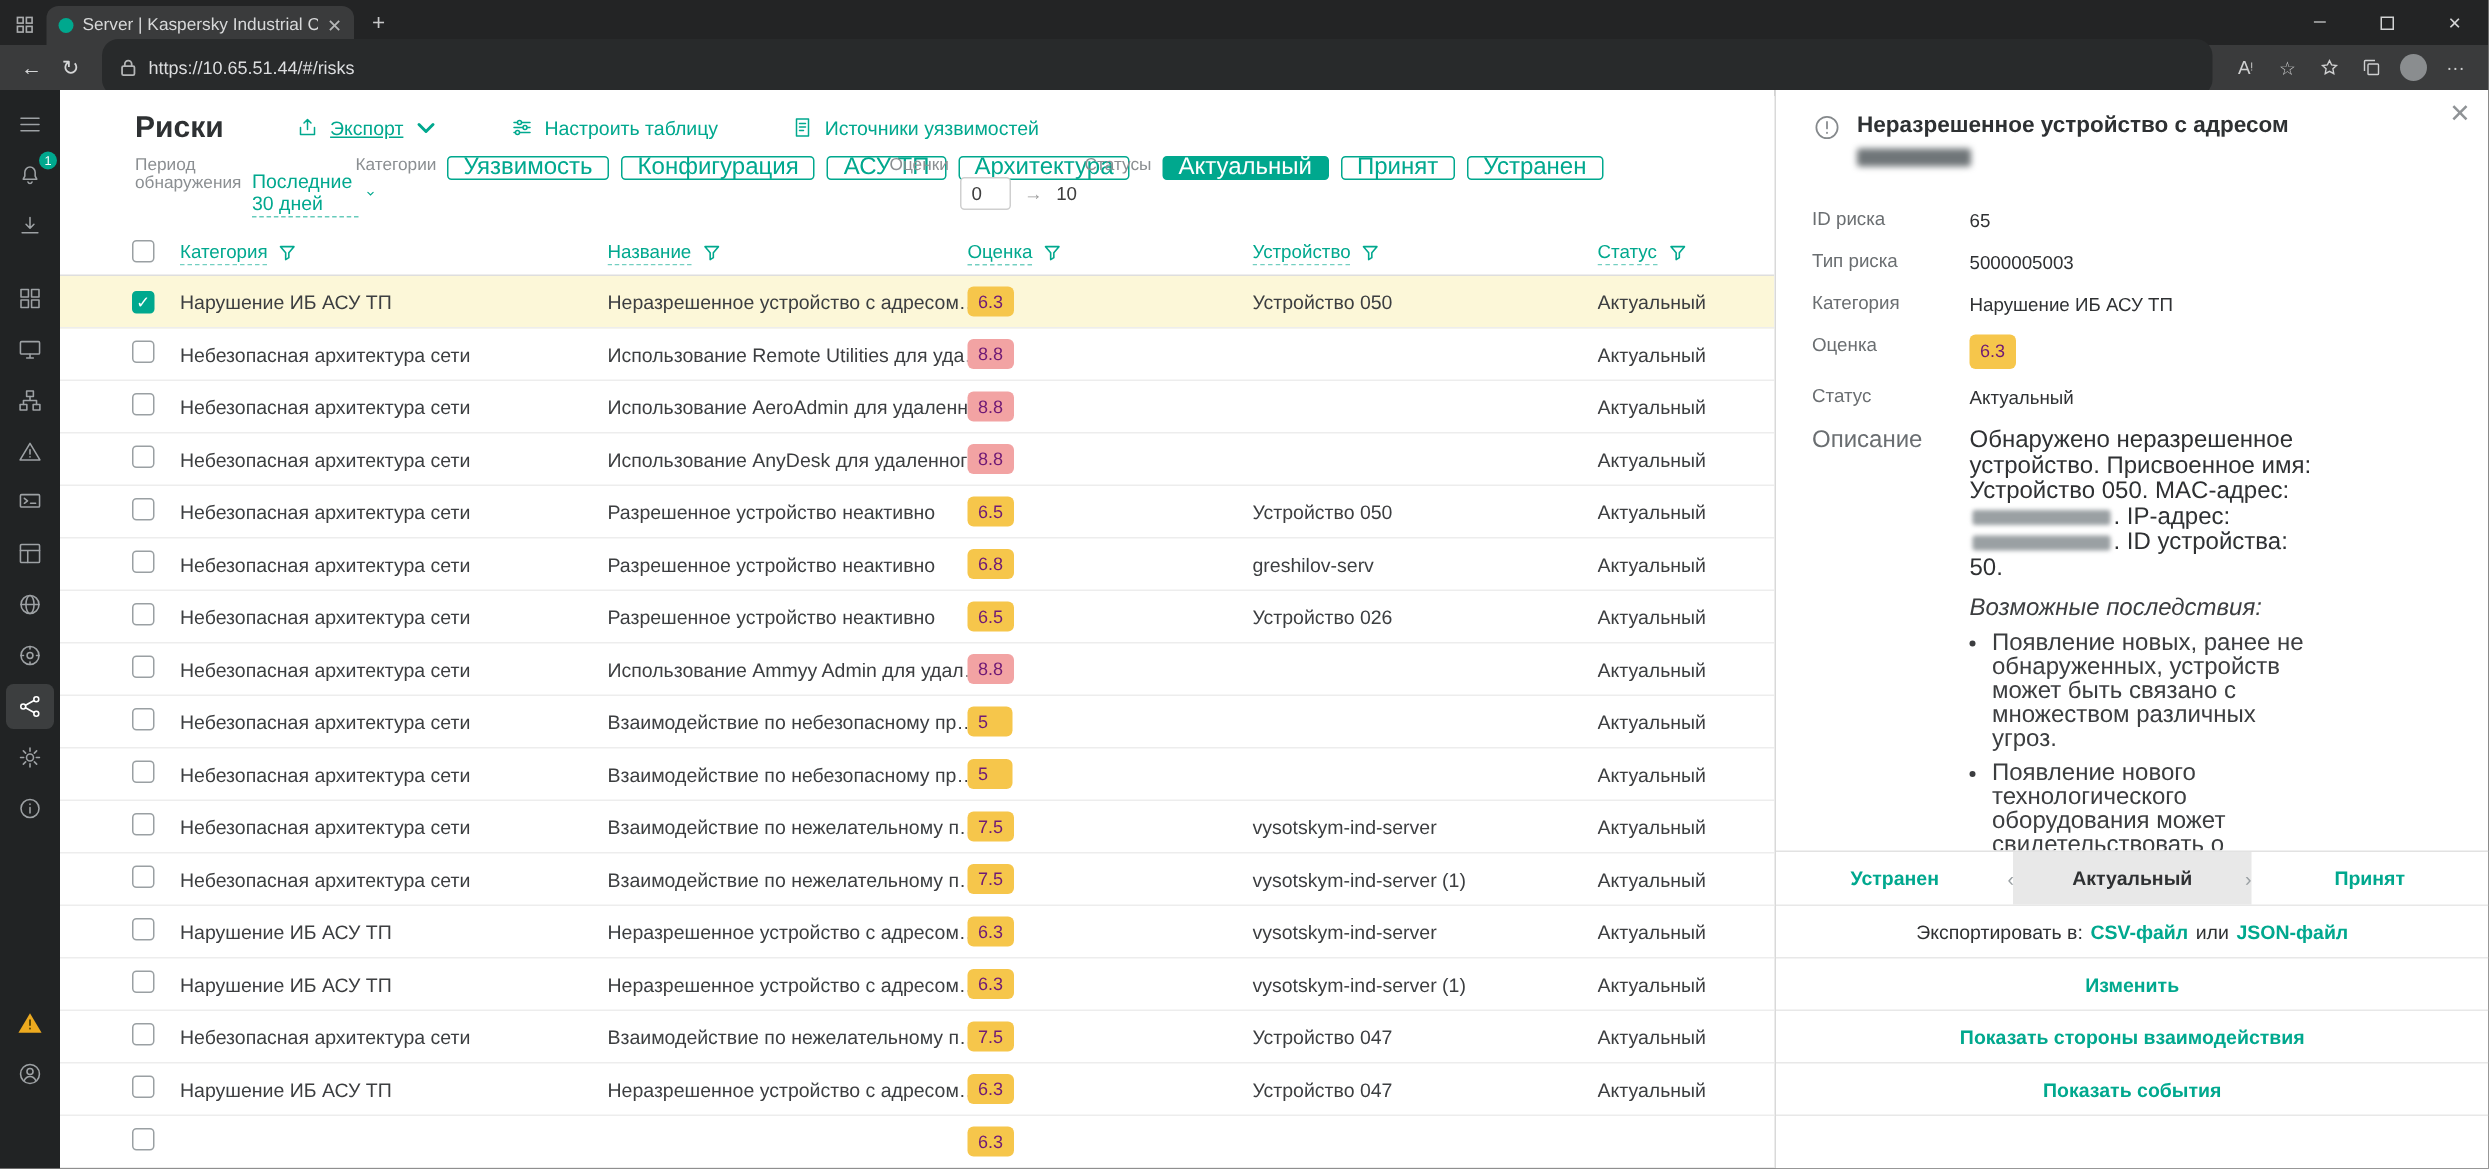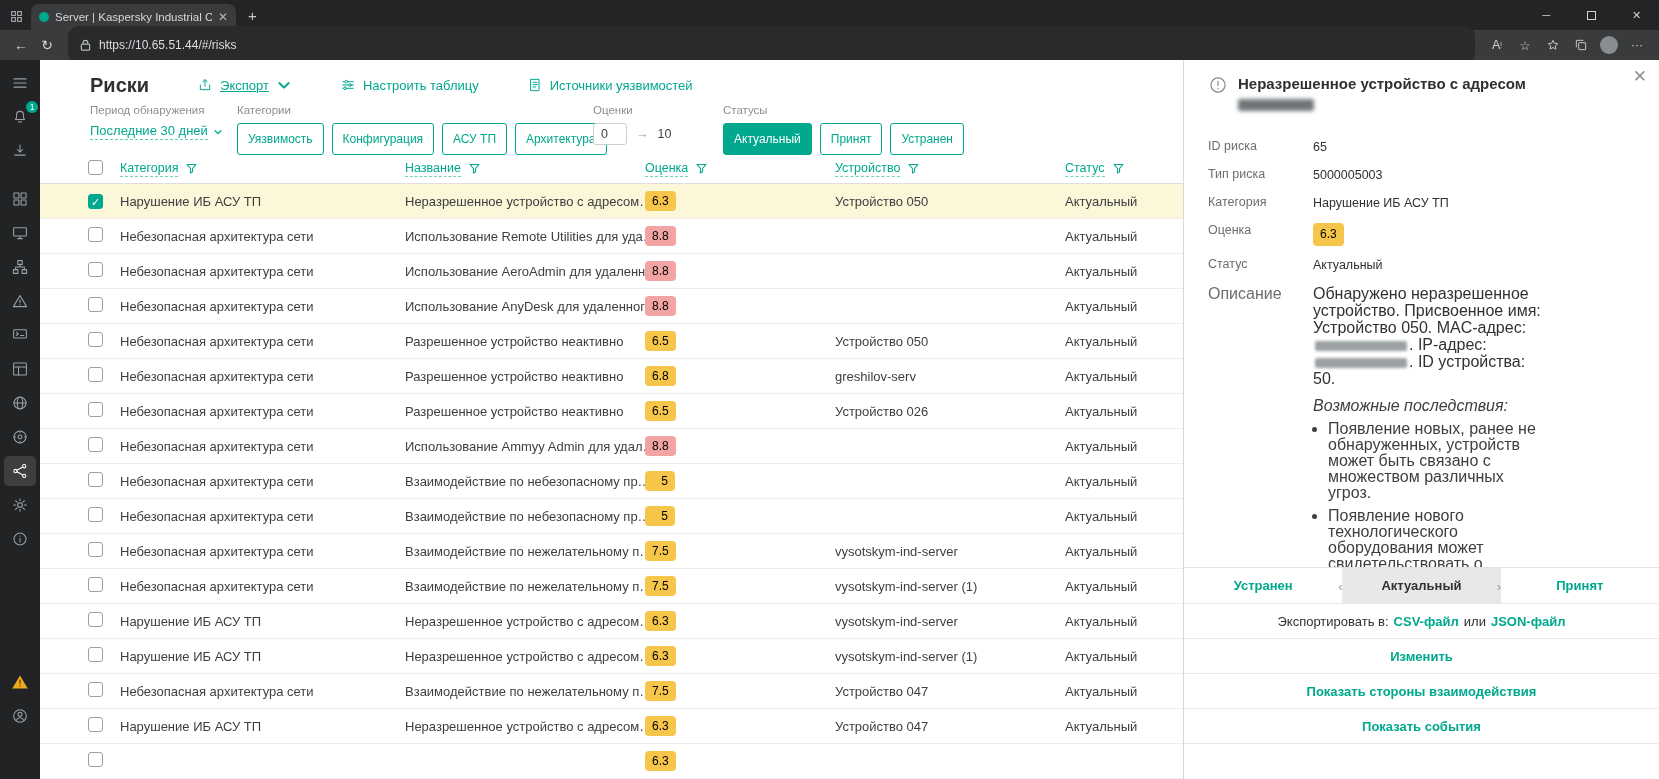--- a/index.html
+++ b/index.html
@@ -38,44 +38,44 @@
   
   .main{flex:1;min-width:0;background:#fff;overflow:hidden}
   .page-header{height:44px;display:flex;align-items:center;padding:6px 0 0 50px;gap:48px}
   .page-title{font-size:20px;font-weight:600;color:#2e3133}
   .tool-link{display:inline-flex;align-items:center;gap:7px;color:var(--accent);font-size:13px}
   .tool-link svg{width:16px;height:16px;fill:none;stroke:currentColor;stroke-width:1.5;stroke-linecap:round;stroke-linejoin:round}
   .tool-link .u{text-decoration:underline}
   .chev{width:10px;height:10px;fill:none;stroke:currentColor;stroke-width:1.6;stroke-linecap:round}
 
   .filters{display:flex;padding-left:50px;height:50px}
-  .fg{display:flex;flex-direction:column;gap:7px}
+  .fg{display:flex;gap:7px}
   .fg-label{font-size:11.5px;color:#8b8f92}
   .fg-period{width:147px}.fg-cats{width:356px}.fg-scores{width:130px}
   .link-dashed{color:var(--accent);font-size:13px;display:inline-flex;align-items:center;gap:5px}
   .link-dashed .d{border-bottom:1px dashed rgba(0,168,142,.6);padding-bottom:1px}
   .chips{display:flex;gap:8px}
-  .chip{height:32px;display:inline-flex;align-items:center;padding:0 10px;border:1px solid var(--accent);border-radius:3px;color:var(--accent);font-size:12px;background:#fff;white-space:nowrap}
+  .chip{height:16px;display:inline-flex;align-items:center;padding:0 10px;border:1px solid var(--accent);border-radius:3px;color:var(--accent);font-size:16px;background:#fff;white-space:nowrap}
   .chip-solid{background:var(--accent);color:#fff}
   .score-range{display:flex;align-items:center;gap:9px;font-size:12.5px;color:#3f3f3f}
   .score-box{width:34px;height:22px;border:1px solid #cfcfcf;border-radius:3px;background:#fff;display:flex;align-items:center;padding-left:7px}
   .score-arrow{color:#9a9a9a}
 
   .thead{display:flex;align-items:center;height:30px;padding-left:48px;border-bottom:1px solid #dedede;font-size:12.5px}
   .c-cb{width:32px;flex:none}.c-cat{width:285px;flex:none}.c-name{width:240px;flex:none}
   .c-score{width:190px;flex:none}.c-dev{width:230px;flex:none}.c-status{flex:1;min-width:0}
   .th{display:flex;align-items:center;gap:7px}
   .th-link{color:var(--accent);border-bottom:1px dashed rgba(0,168,142,.55);padding-bottom:1px}
   .funnel{width:13px;height:13px;fill:none;stroke:var(--accent);stroke-width:1.3;stroke-linejoin:round}
   .trow{display:flex;align-items:center;height:35px;padding-left:48px;border-bottom:1px solid #ededed;font-size:13px;color:#3c3e40}
   .trow.sel{background:var(--row_selected)}
   .c-cat,.c-name,.c-dev,.c-status{white-space:nowrap;overflow:hidden;padding-right:10px}
   .cb{width:15px;height:15px;border:1px solid #9aa0a3;border-radius:3px;background:#fff;display:inline-block}
   .cb.on{background:var(--accent);border-color:var(--accent);color:#fff;font-size:11px;line-height:15px;text-align:center;font-weight:700}
-  .badge{display:inline-block;min-width:30px;padding:3px 7px;border-radius:4px;font-size:12px;color:#000000;text-align:right}
+  .badge{display:inline-block;min-width:30px;padding:3px 7px;border-radius:4px;font-size:12px;color:#701a75;text-align:left}
   .b-med{background:var(--score_medium)}
   .b-high{background:var(--score_high)}
 
   
   .panel{width:476px;flex:none;border-left:1px solid #d9d9d9;position:relative;background:#fff}
   .panel-body{position:absolute;top:0;left:0;right:0;bottom:212px;overflow:hidden;padding:14px 24px 0 24px}
   .panel-close{position:absolute;top:6px;right:12px;color:#8f9396;font-size:17px}
   .phead{display:flex;gap:10px}
   .phead svg{width:20px;height:20px;flex:none;margin-top:1px;fill:none;stroke:#85898c;stroke-width:1.4;stroke-linecap:round;stroke-linejoin:round}
   .ptitle{font-size:15px;font-weight:700;color:#2e3133;line-height:1.35;width:310px}

